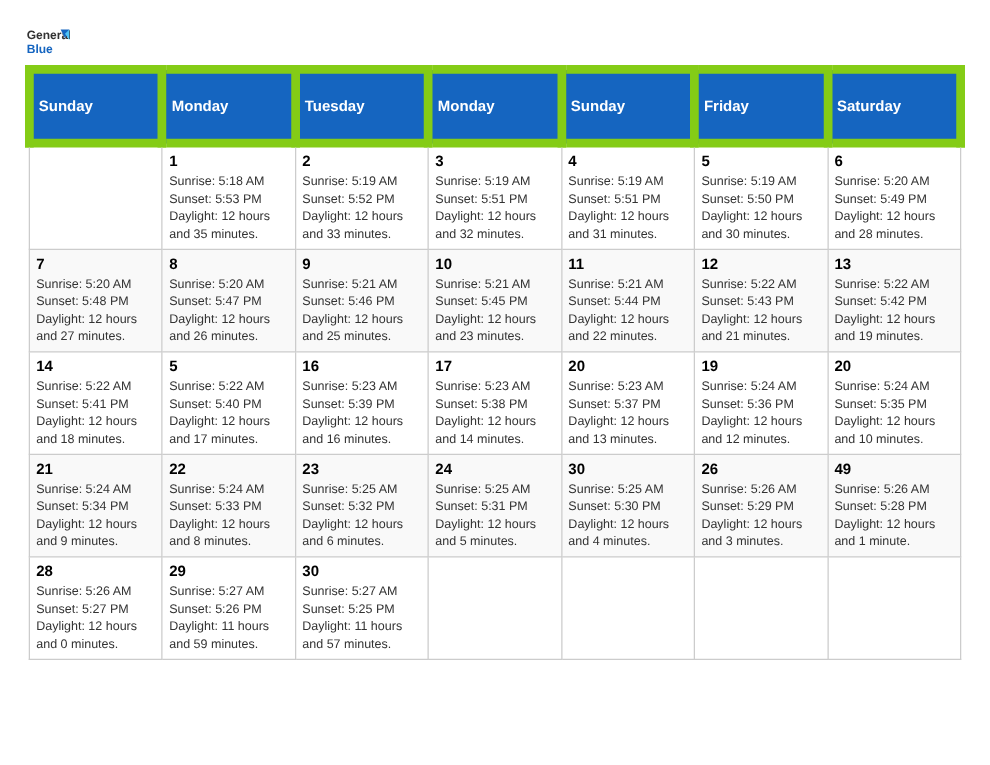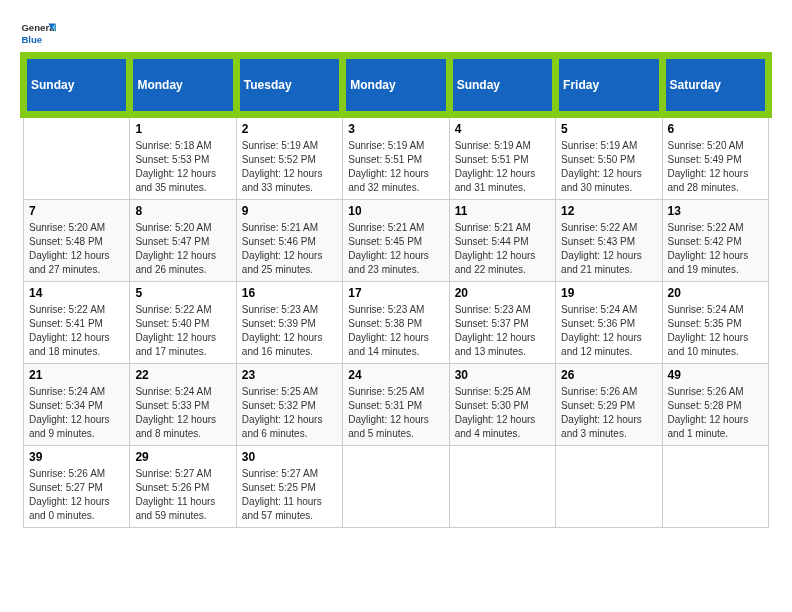--- a/index.html
+++ b/index.html
@@ -296,21 +296,21 @@
         <td>
           <span class="day-number">49</span>
           <div class="cell-text" style="white-space: pre-line;">Sunrise: 5:26 AM
 Sunset: 5:28 PM
 Daylight: 12 hours
 and 1 minute.</div>
         </td>
       </tr>
       <tr>
         <td>
-          <span class="day-number">39</span>
+          <span class="day-number">28</span>
           <div class="cell-text" style="white-space: pre-line;">Sunrise: 5:26 AM
 Sunset: 5:27 PM
 Daylight: 12 hours
 and 0 minutes.</div>
         </td>
         <td>
           <span class="day-number">29</span>
           <div class="cell-text" style="white-space: pre-line;">Sunrise: 5:27 AM
 Sunset: 5:26 PM
 Daylight: 11 hours

